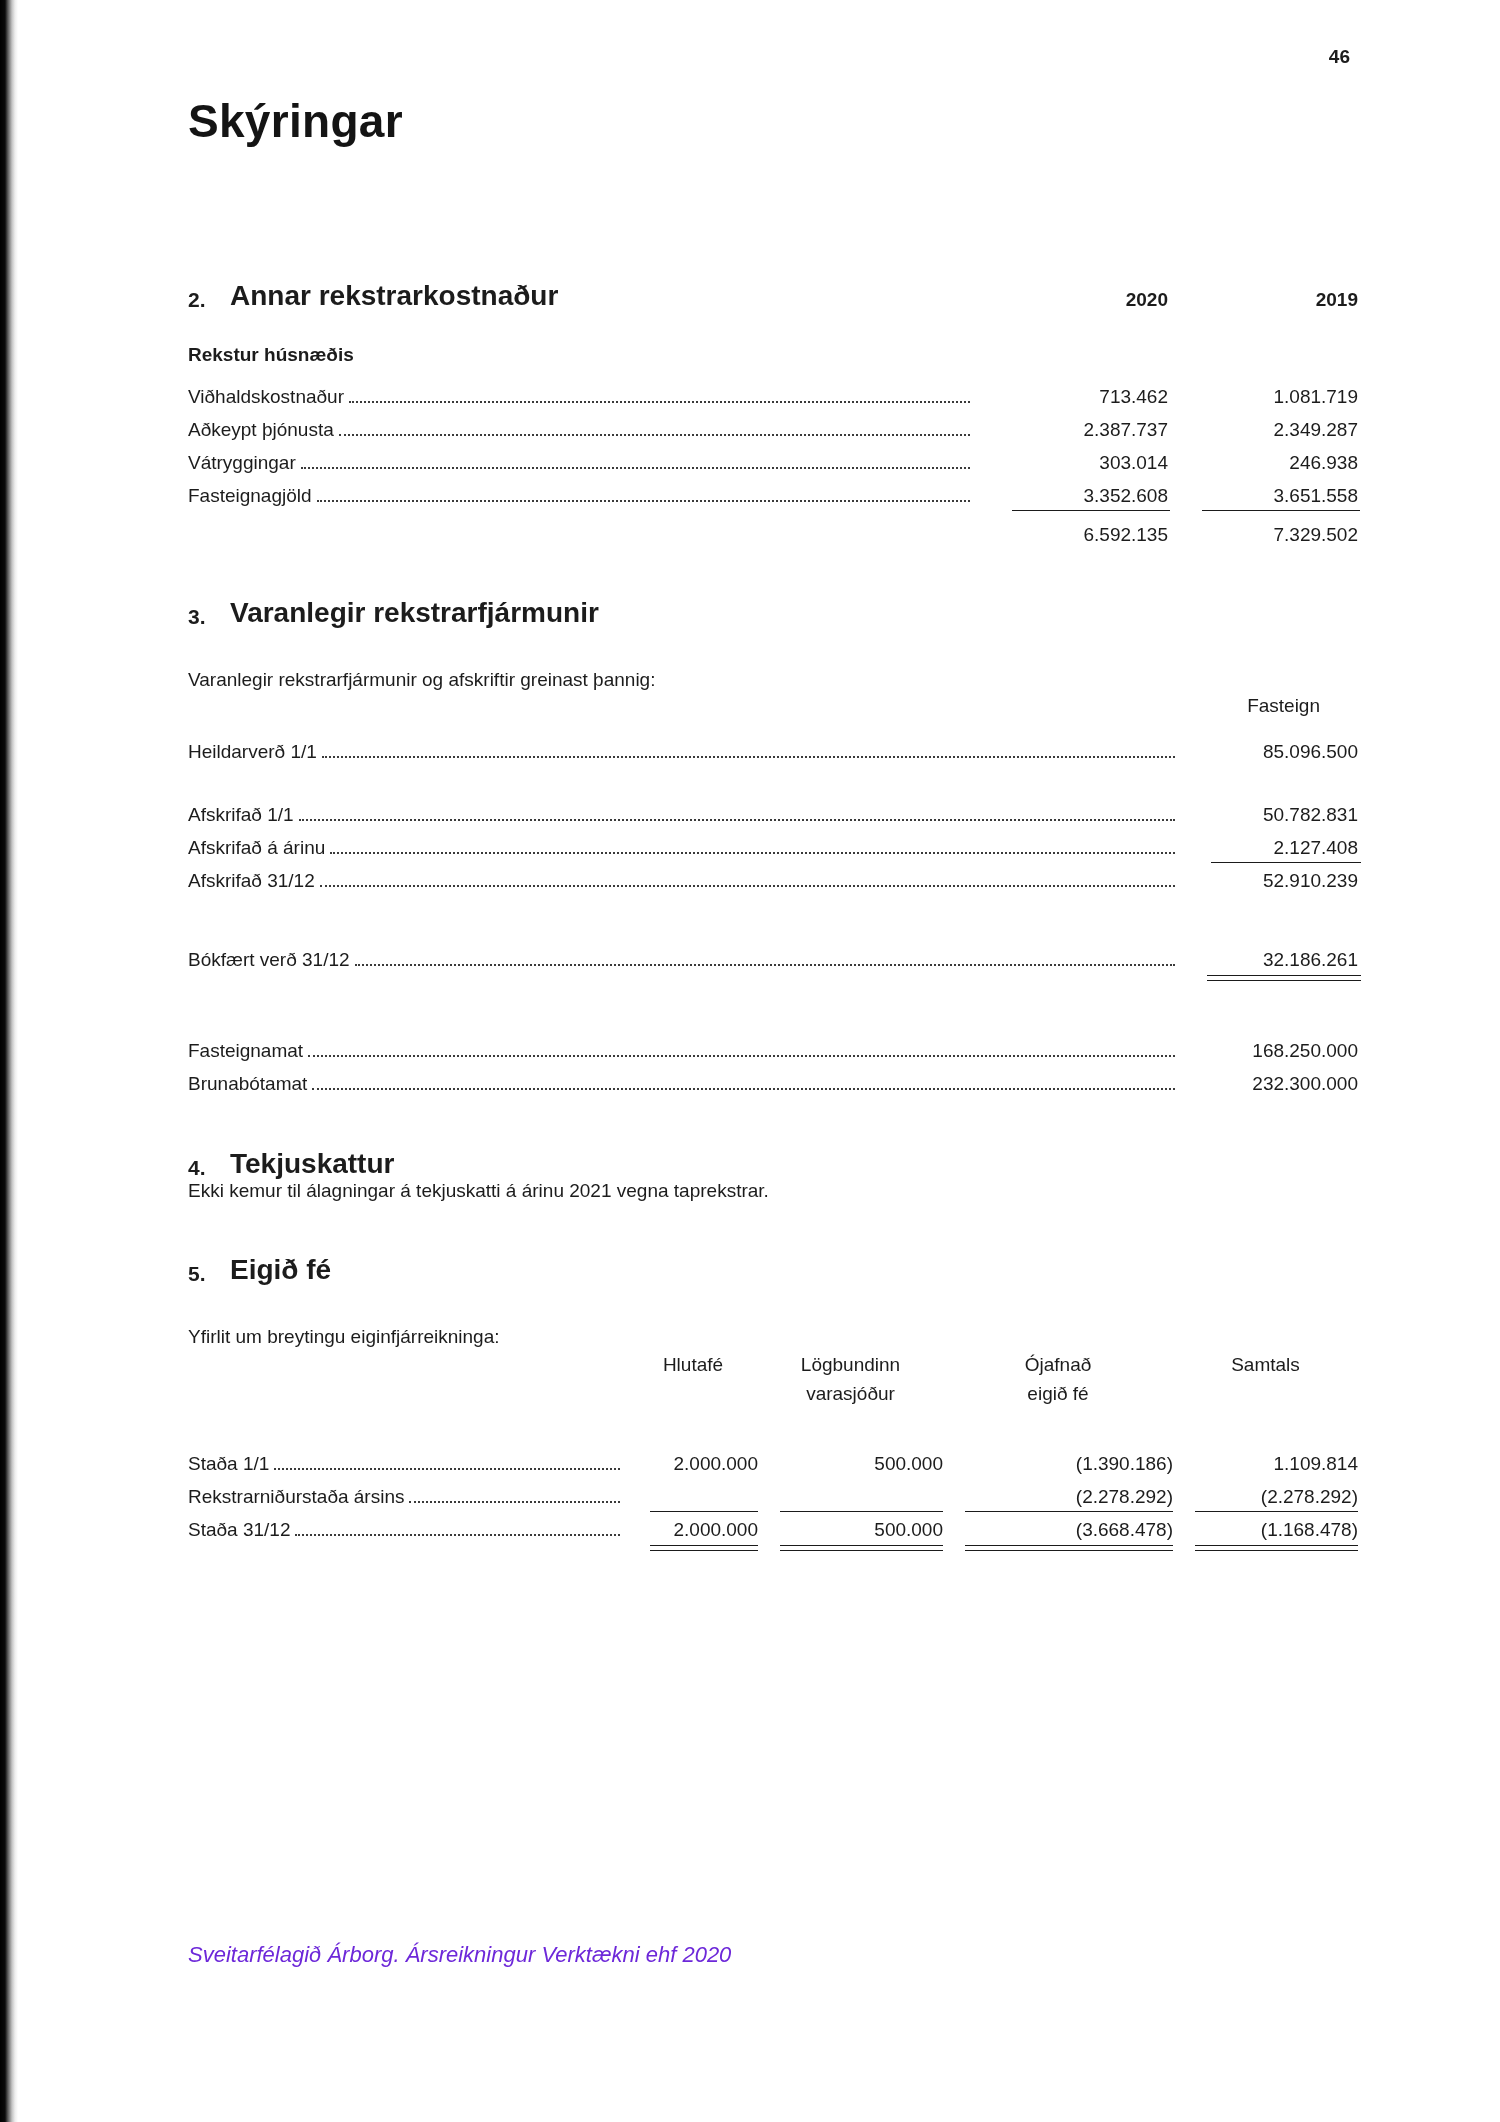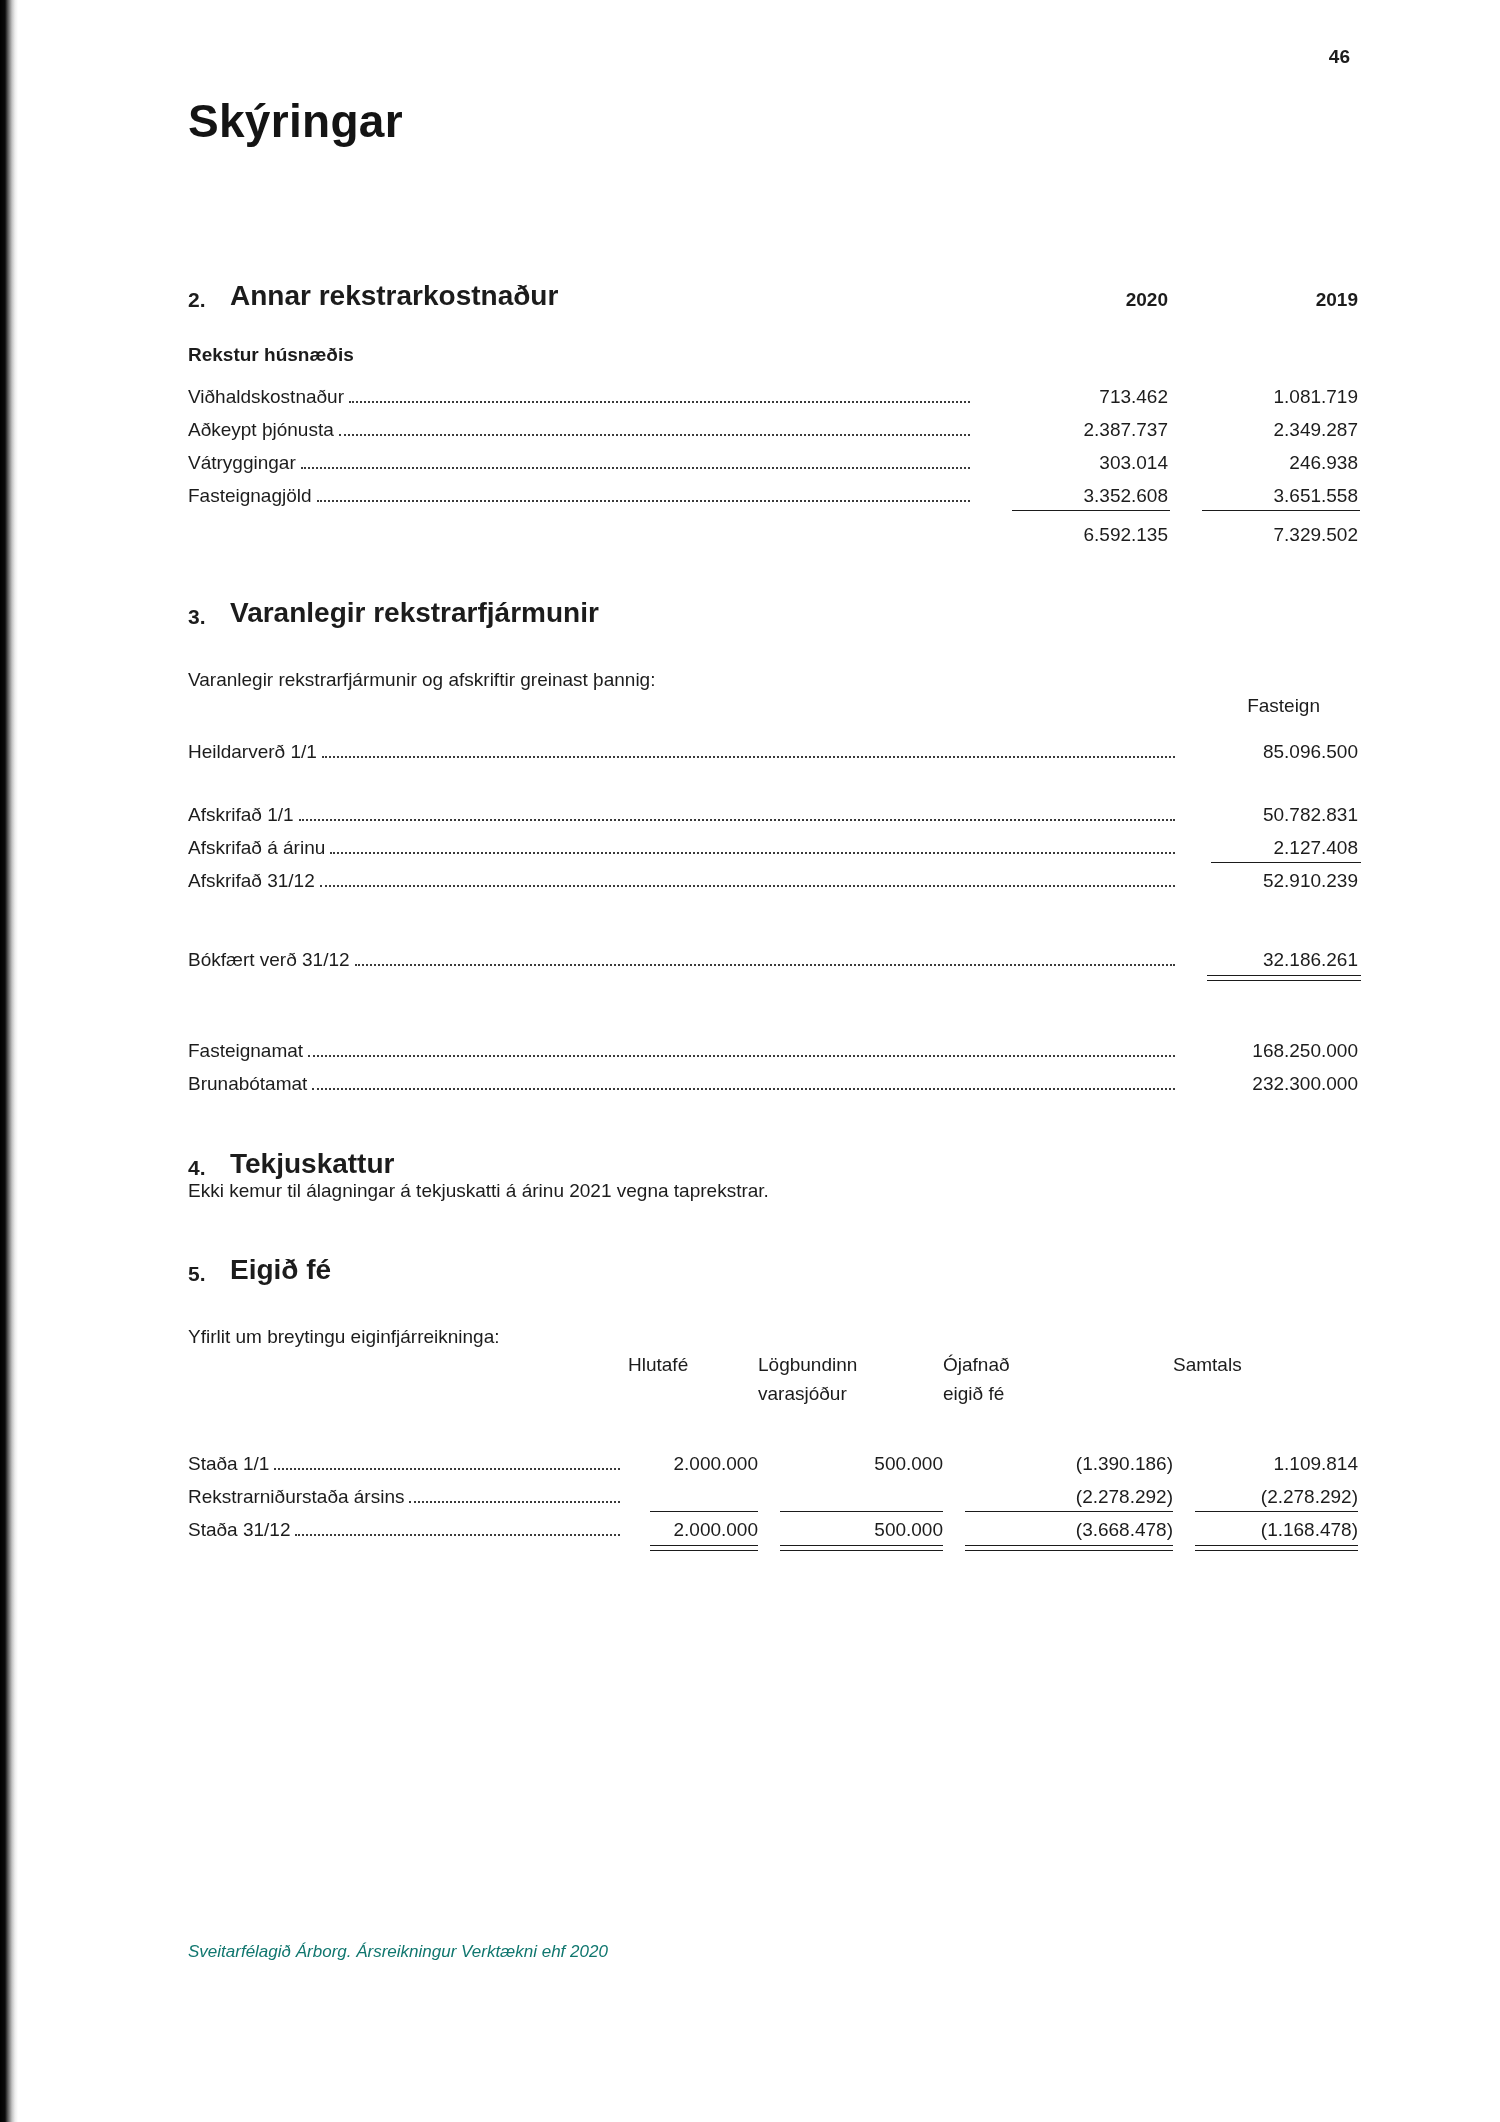--- a/index.html
+++ b/index.html
@@ -131,21 +131,21 @@
     padding-bottom: 1px;
   }
   .c1 { width: 130px; }
   .c2 { width: 185px; }
   .c3 { width: 230px; }
   .c4 { width: 185px; }
   .eqhead { height: auto; align-items: flex-start; margin-top: 2px; }
   .eqhead .eqc {
     display: flex;
     flex-direction: column;
-    text-align: left;
+    text-align: center;
     line-height: 29px;
   }
   .u1cell::after {
     content: "";
     position: absolute;
     left: 22px; right: 0; bottom: -3px;
     border-bottom: 1.7px solid #1b1b1b;
   }
   .u2cell::after {
     content: "";
@@ -153,23 +153,23 @@
     left: 22px; right: 0; bottom: -9px;
     height: 4px;
     border-top: 1.7px solid #1b1b1b;
     border-bottom: 1.7px solid #1b1b1b;
   }
 
   .footer {
     position: absolute;
     left: 188px;
     top: 1942px;
-    font-size: 17px;
+    font-size: 22px;
     font-style: italic;
-    color: #0f766e;
+    color: #6d28d9;
   }
 
   .mt-s2 { margin-top: 134px; }
   .mt-s3 { margin-top: 52px; }
   .mt-intro3 { margin-top: 40px; }
   .mt-heild { margin-top: 14px; }
   .mt-afskr { margin-top: 30px; }
   .mt-bokf { margin-top: 46px; }
   .mt-mat { margin-top: 58px; }
   .mt-s4 { margin-top: 54px; }

